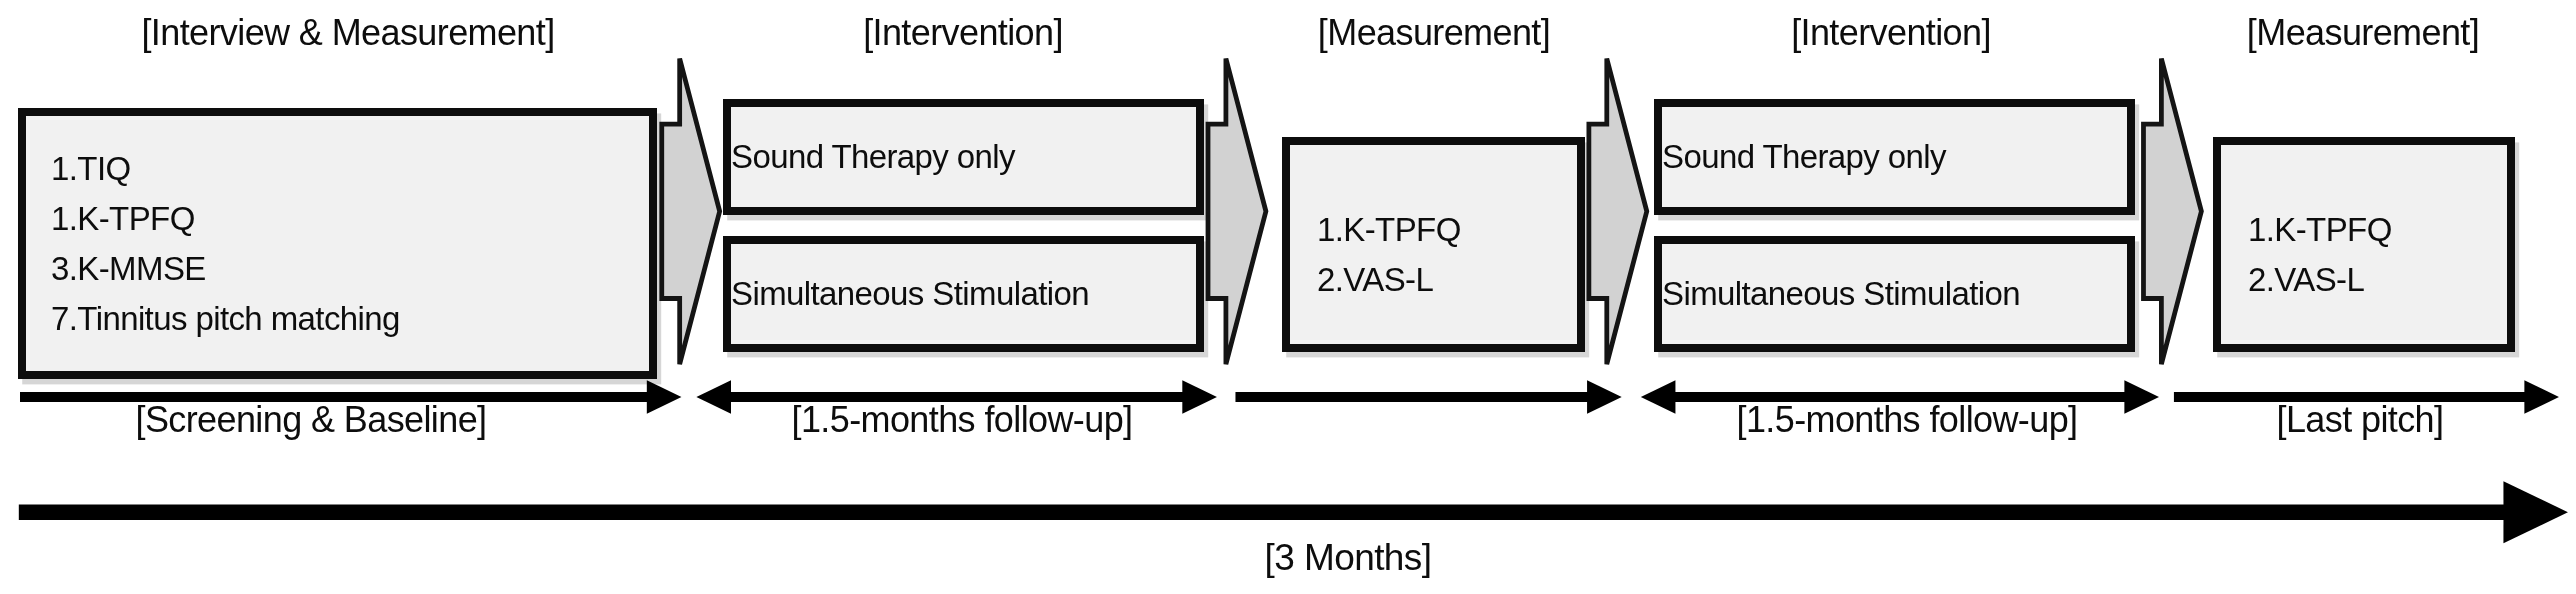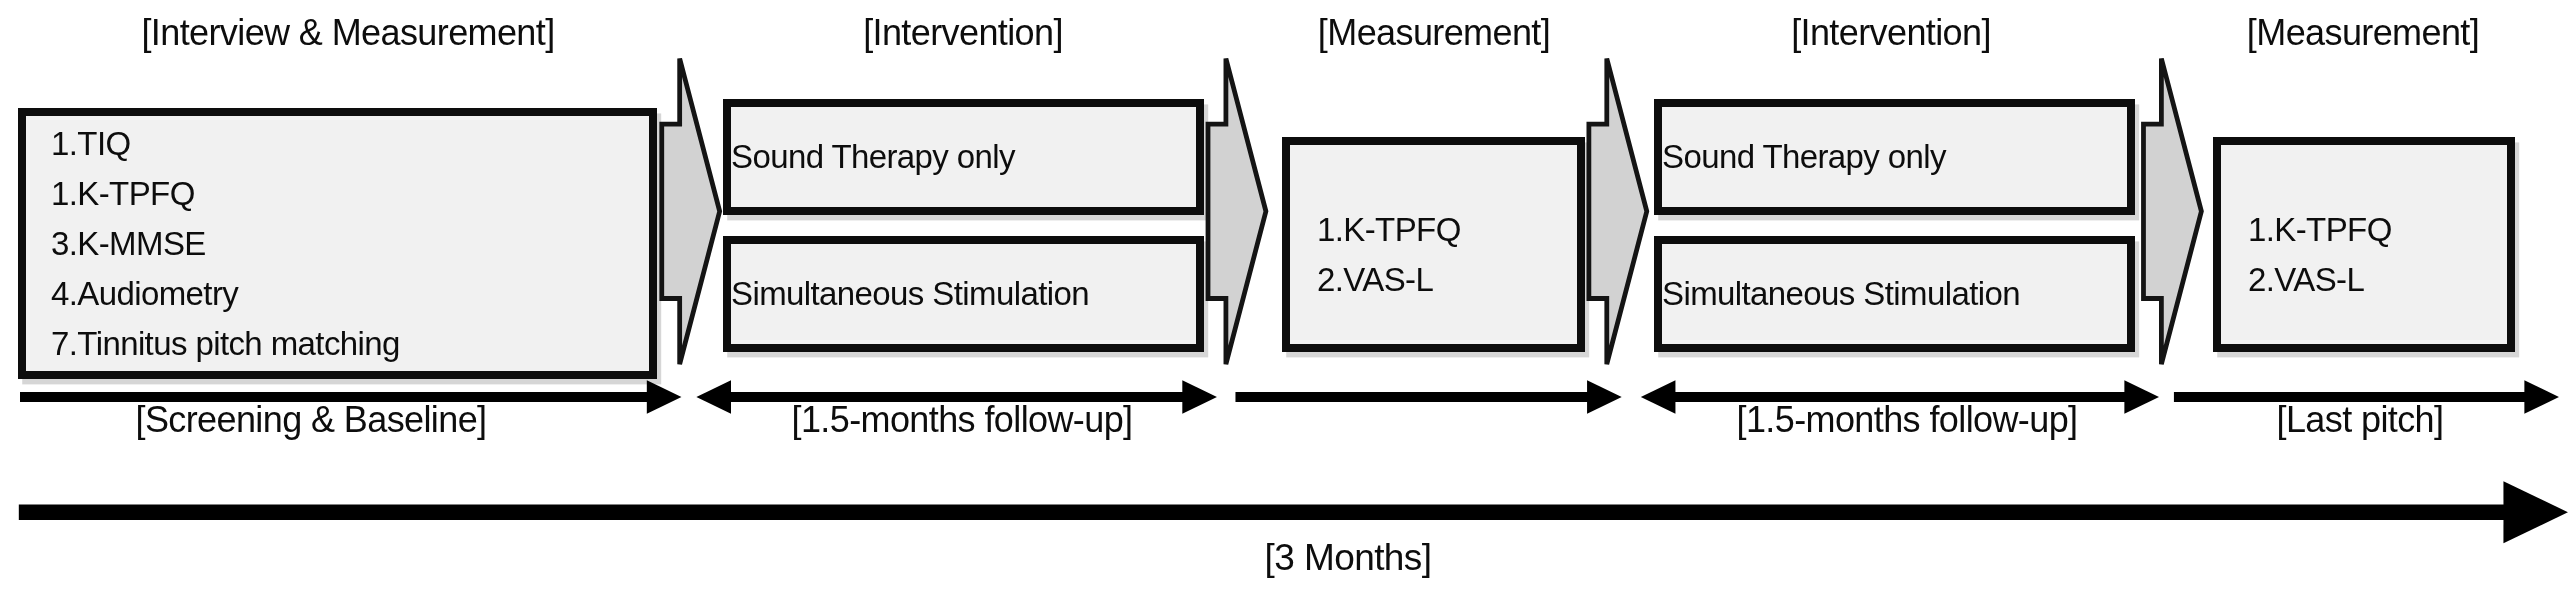--- a/index.html
+++ b/index.html
@@ -48,21 +48,20 @@
   <div class="hdr" style="left:348px">[Interview &amp; Measurement]</div>
   <div class="hdr" style="left:963px">[Intervention]</div>
   <div class="hdr" style="left:1434px">[Measurement]</div>
   <div class="hdr" style="left:1891px">[Intervention]</div>
   <div class="hdr" style="left:2363px">[Measurement]</div>
 
   <div class="box list" style="left:18px;top:108px;width:639px;height:271px">
     <div class="line">1.TIQ</div>
     <div class="line">1.K-TPFQ</div>
     <div class="line">3.K-MMSE</div>
-    <div class="line">4.Audiometry</div>
     <div class="line">7.Tinnitus pitch matching</div>
   </div>
 
   <div class="box center" style="left:723px;top:99px;width:481px;height:116px">
     <div class="line">Sound Therapy only</div>
   </div>
   <div class="box center" style="left:723px;top:236px;width:481px;height:116px">
     <div class="line">Simultaneous Stimulation</div>
   </div>
 

